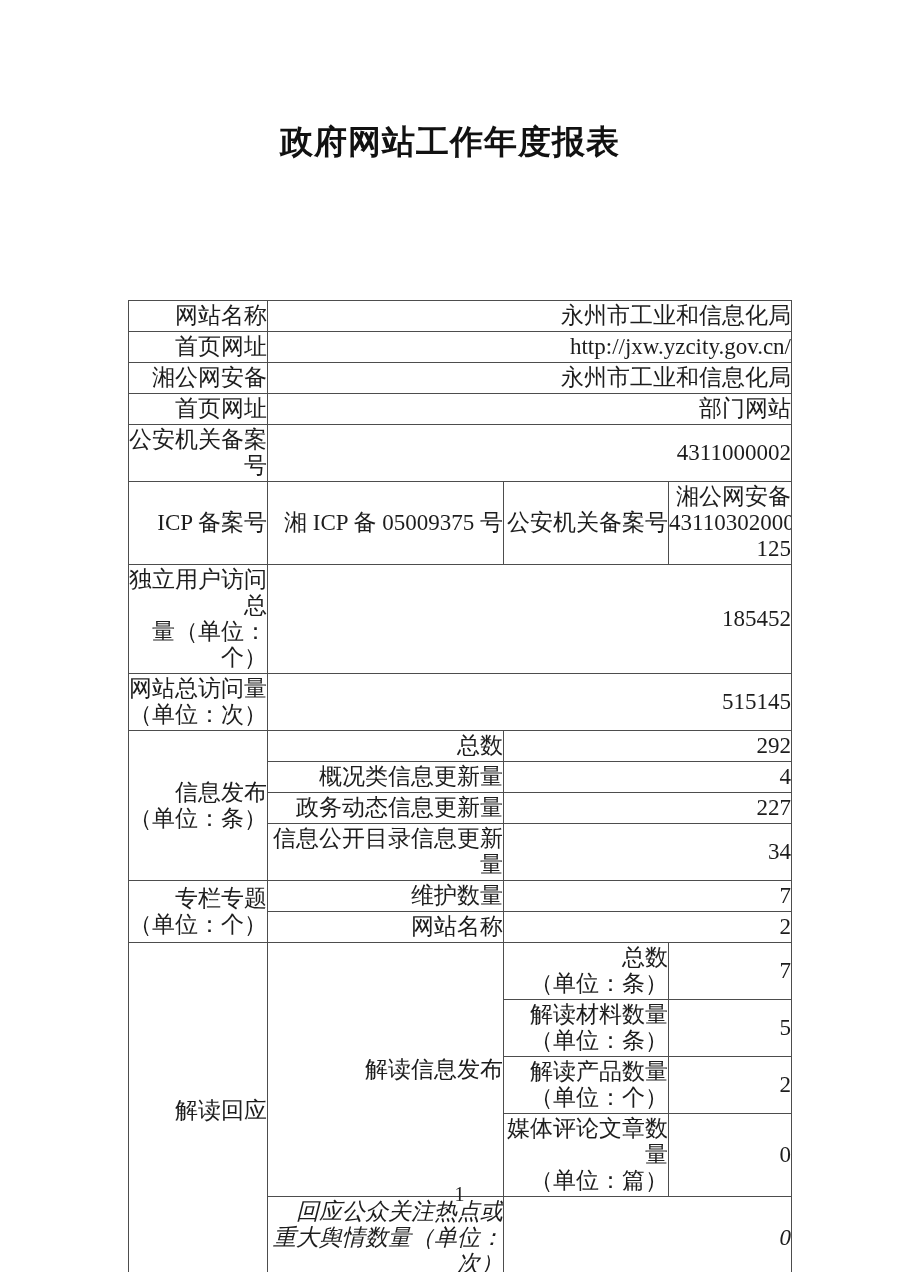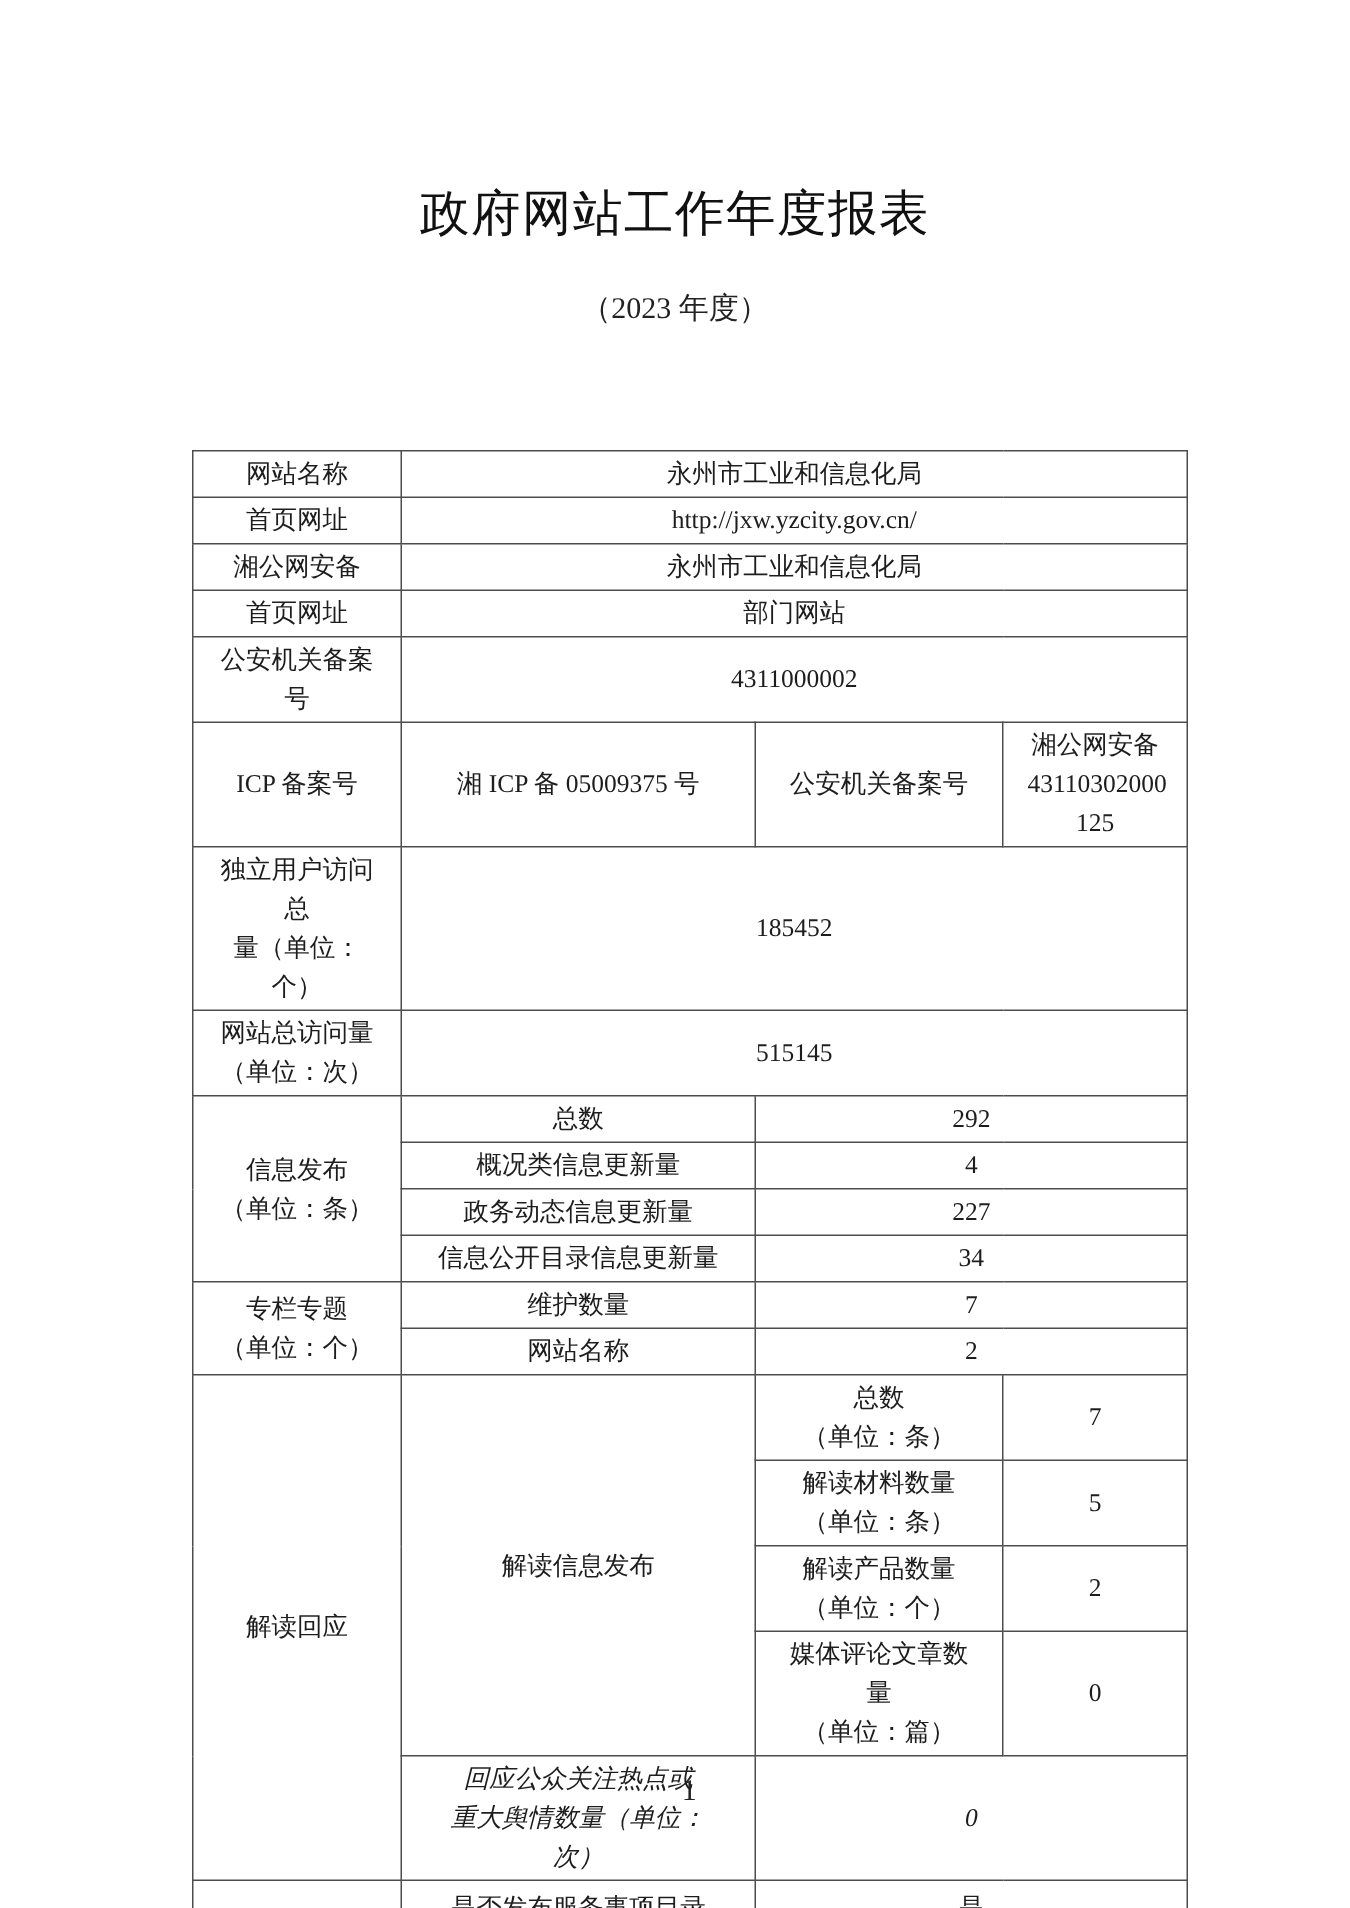--- a/index.html
+++ b/index.html
@@ -13,21 +13,21 @@
     color: #1d1d1d;
     overflow: hidden;
   }
   .title {
     position: absolute;
     top: 120px;
     left: 0;
     width: 900px;
     text-align: center;
     font-family: "Liberation Sans", "DejaVu Sans", sans-serif;
-    font-weight: 400;
+    font-weight: 700;
     font-size: 33px;
     letter-spacing: 1px;
     color: #111111;
   }
   .subtitle {
     position: absolute;
     top: 192px;
     left: 0;
     width: 900px;
     text-align: center;
@@ -46,26 +46,26 @@
   table.report {
     position: absolute;
     top: 300px;
     left: 128px;
     width: 663px;
     border-collapse: collapse;
     table-layout: fixed;
   }
   table.report td {
     border: 1px solid #4d4d4d;
-    text-align: center;
+    text-align: right;
     vertical-align: middle;
-    font-size: 17px;
+    font-size: 23px;
     line-height: 26px;
     color: #1d1d1d;
-    padding: 2px 16px;
+    padding: 2px 0;
     overflow: hidden;
   }
   .ml { white-space: pre-line; }           
   tr.h31 td { height: 31px; }
   tr.h37 td { height: 37px; }
   tr.h52 td { height: 52px; }
   tr.h56 td { height: 56px; }
   tr.h57 td { height: 57px; }
   tr.h77 td { height: 77px; font-style: italic; }
   tr.h80 td { height: 80px; }
@@ -78,21 +78,20 @@
     font-size: 20px;
     color: #222222;
   }
 </style>
 </head>
 <body>
 
 <div class="doc">
 
   <div class="title">政府网站工作年度报表</div>
-  <div class="subtitle">（2023 年度）</div>
 
   <table class="report">
     <colgroup>
       <col style="width:139px">
       <col style="width:236px">
       <col style="width:165px">
       <col style="width:123px">
     </colgroup>
     <tbody>
       <tr class="h31">

